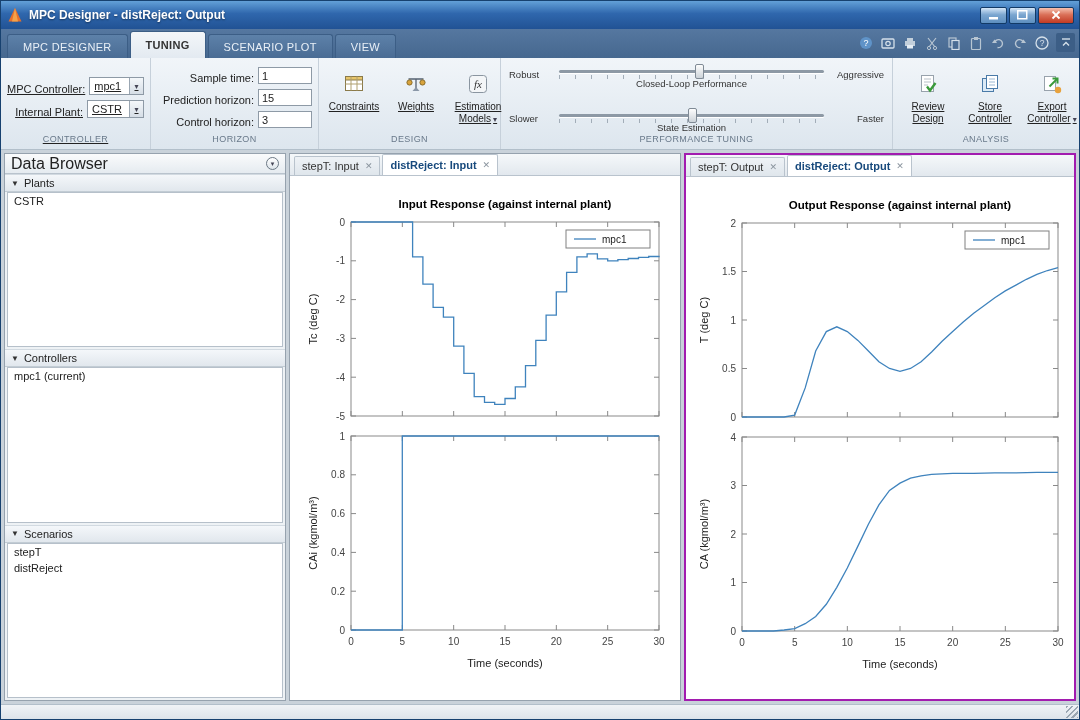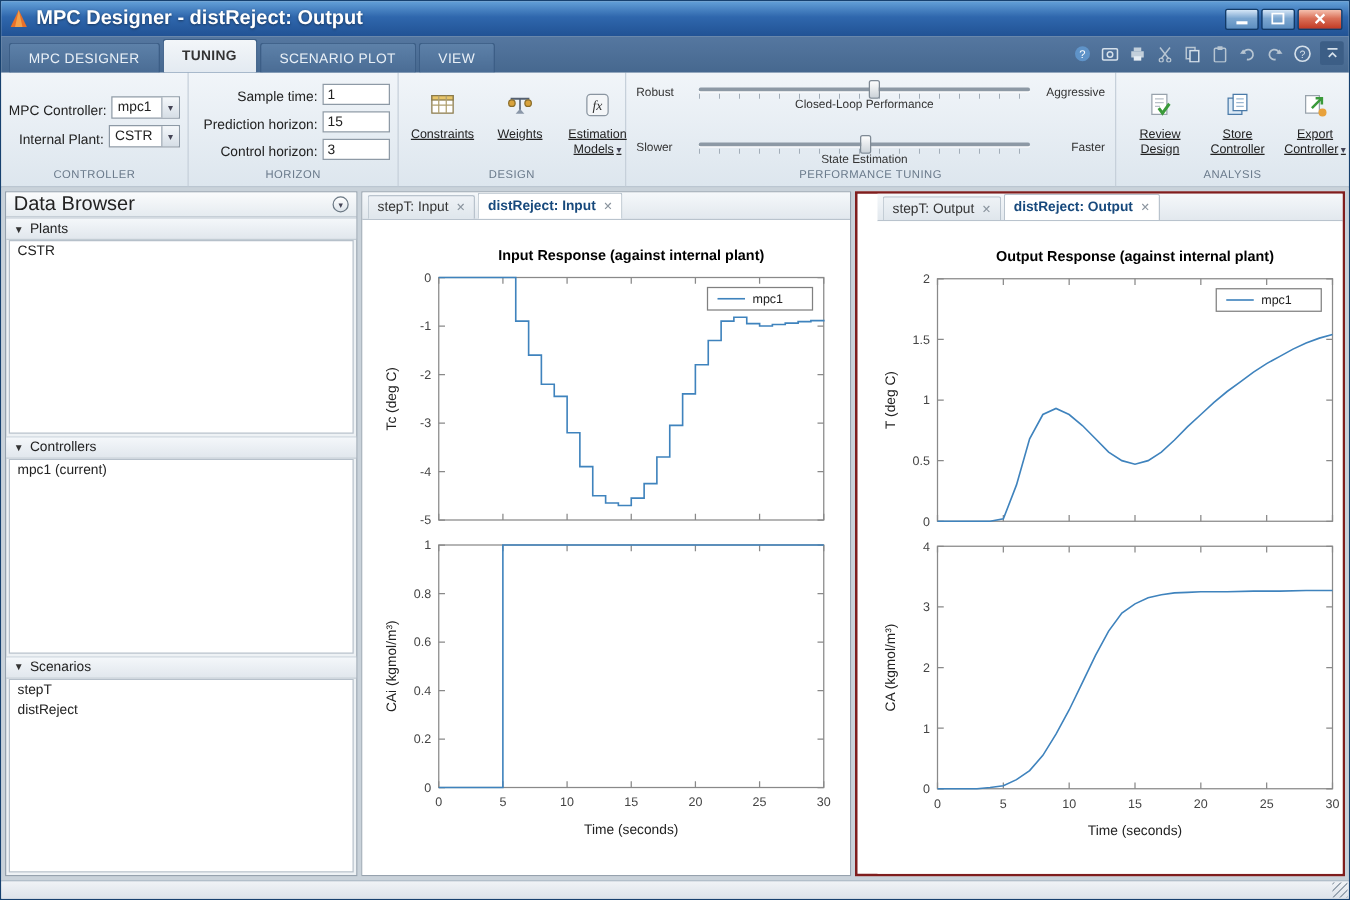--- a/index.html
+++ b/index.html
@@ -3,21 +3,21 @@
 <meta charset="utf-8">
 <style>
   *{margin:0;padding:0;box-sizing:border-box;}
   html,body{width:1080px;height:720px;}
   body{font-family:"Liberation Sans",sans-serif;font-size:11px;color:#222;background:#d3dae1;overflow:hidden;}
   .window{width:1080px;height:720px;display:flex;flex-direction:column;border:1px solid #17416f;background:#d3dae1;}
 
   
   .titlebar{height:28px;background:linear-gradient(#63a0d8,#2f67ad 45%,#215294);display:flex;align-items:center;padding:0 5px;color:#fff;flex:0 0 auto;}
   .app-icon{width:18px;height:18px;display:flex;align-items:center;justify-content:center;}
-  .titlebar .title{font-size:16px;font-weight:bold;margin-left:5px;text-shadow:0 1px 2px rgba(0,0,0,.45);flex:1;white-space:nowrap;}
+  .titlebar .title{font-size:12px;font-weight:bold;margin-left:5px;text-shadow:0 1px 2px rgba(0,0,0,.45);flex:1;white-space:nowrap;}
   .win-controls{display:flex;gap:2px;}
   .winbtn{width:27px;height:17px;border:1px solid #123a66;border-radius:2px;background:linear-gradient(#d5e6f7,#7ba6d0 45%,#5d8fc0);display:flex;align-items:center;justify-content:center;}
   .winbtn.close{background:linear-gradient(#f5c0ae,#da7058 45%,#c13a24);width:36px;}
 
   
   .tabstrip{height:29px;background:linear-gradient(#5577a0,#46688f);display:flex;align-items:flex-end;padding-left:6px;position:relative;flex:0 0 auto;}
   .rtab{height:24px;padding:0 15px;display:flex;align-items:center;color:#e9f0f7;font-size:11px;letter-spacing:.3px;background:linear-gradient(#5d81a9,#4a6c94);border:1px solid #3c5e86;border-bottom:none;border-radius:3px 3px 0 0;margin-right:2px;white-space:nowrap;}
   .rtab.active{background:linear-gradient(#f3f6f9,#e3eaf1);color:#333;font-weight:bold;height:27px;}
   .qa-icons{position:absolute;right:28px;top:4px;display:flex;gap:3px;align-items:center;}
   .qa{width:19px;height:19px;display:flex;align-items:center;justify-content:center;border-radius:2px;}
@@ -58,21 +58,21 @@
   .db-header .t{flex:1;font-size:16px;color:#222;}
   .db-circle{width:13px;height:13px;border:1px solid #6b7884;border-radius:50%;display:flex;align-items:center;justify-content:center;font-size:7px;color:#445;background:linear-gradient(#fff,#dde4ea);}
   .db-section{flex:1;display:flex;flex-direction:column;min-height:0;}
   .db-sec-header{height:18px;background:linear-gradient(#f4f7fa,#e1e7ed);border-top:1px solid #d2dae1;border-bottom:1px solid #c2ccd4;display:flex;align-items:center;gap:5px;padding:0 6px;flex:0 0 auto;}
   .db-sec-header .tri{font-size:8px;color:#333;}
   .db-sec-header .t{font-size:11px;color:#222;}
   .db-list{flex:1;background:#fff;border:1px solid #b6c0ca;margin:0 2px 2px;overflow:hidden;}
   .db-item{padding:2px 6px;font-size:11px;color:#222;}
 
   .doc-panel{background:#fff;border:1px solid #96a2ae;display:flex;flex-direction:column;min-width:0;}
-  .doc-panel.focused{border:2px solid #7f1d1d;padding-left:16px;}
+  .doc-panel.focused{border:2px solid #a21caf;}
   .input-panel{width:392px;flex:0 0 auto;}
   .output-panel{flex:1;}
   .tabbar{height:22px;background:linear-gradient(#f5f8fa,#e2e8ee);border-bottom:1px solid #b9c3cd;display:flex;align-items:flex-end;padding-left:4px;gap:2px;flex:0 0 auto;}
   .dtab{height:19px;display:flex;align-items:center;gap:6px;padding:0 7px;background:linear-gradient(#eef2f6,#dfe6ec);border:1px solid #b9c3cd;border-bottom:none;border-radius:2px 2px 0 0;font-size:11px;color:#333;white-space:nowrap;}
   .dtab.active{background:#fff;color:#17497c;font-weight:bold;height:21px;}
   .dtab .x{font-size:9px;color:#8a949e;font-weight:normal;}
   .doc-content{flex:1;background:#fff;display:flex;flex-direction:column;align-items:center;padding-top:12px;gap:2px;overflow:hidden;}
   .chart{line-height:0;}
 
   
@@ -177,21 +177,21 @@
     <div class="collapse-btn">
       <svg width="10" height="9">
           <path d="M1 1 H9" stroke="#d5e0ea" stroke-width="1.4"></path>
           <path d="M2 7.5 L5 4.5 L8 7.5" fill="none" stroke="#d5e0ea" stroke-width="1.4"></path>
         </svg>
     </div>
   </div>
 
   <div class="ribbon">
 
-    <div class="rsection" style="width:150px;">
+    <div class="rsection" style="width:150px;text-decoration:underline;">
       <div class="content">
         <div class="form-rows">
           <div class="frow">
             <span class="flabel">MPC Controller:</span>
             <span class="combo">
               <span class="val">mpc1</span>
               <span class="arrowbox">▾</span>
             </span>
           </div>
           <div class="frow">

